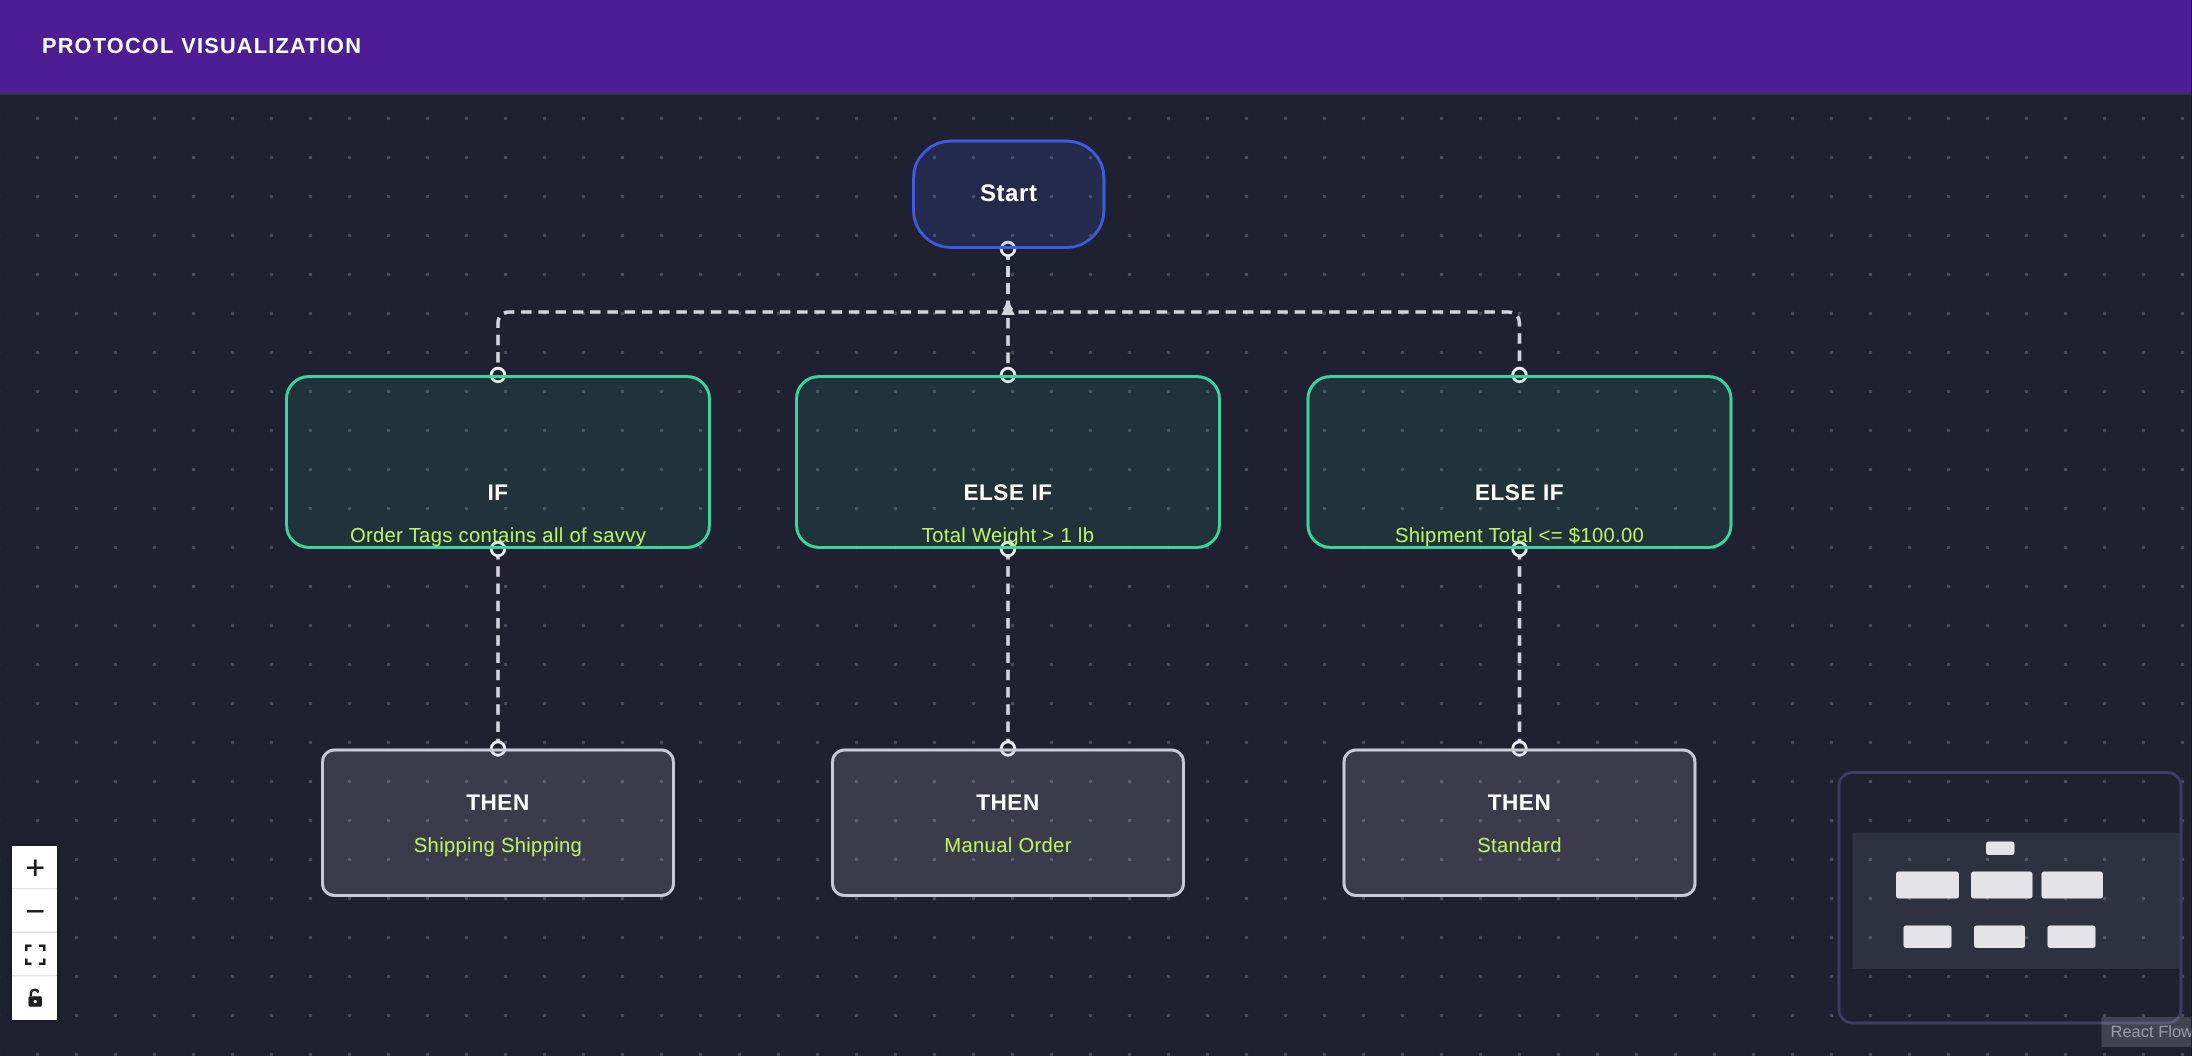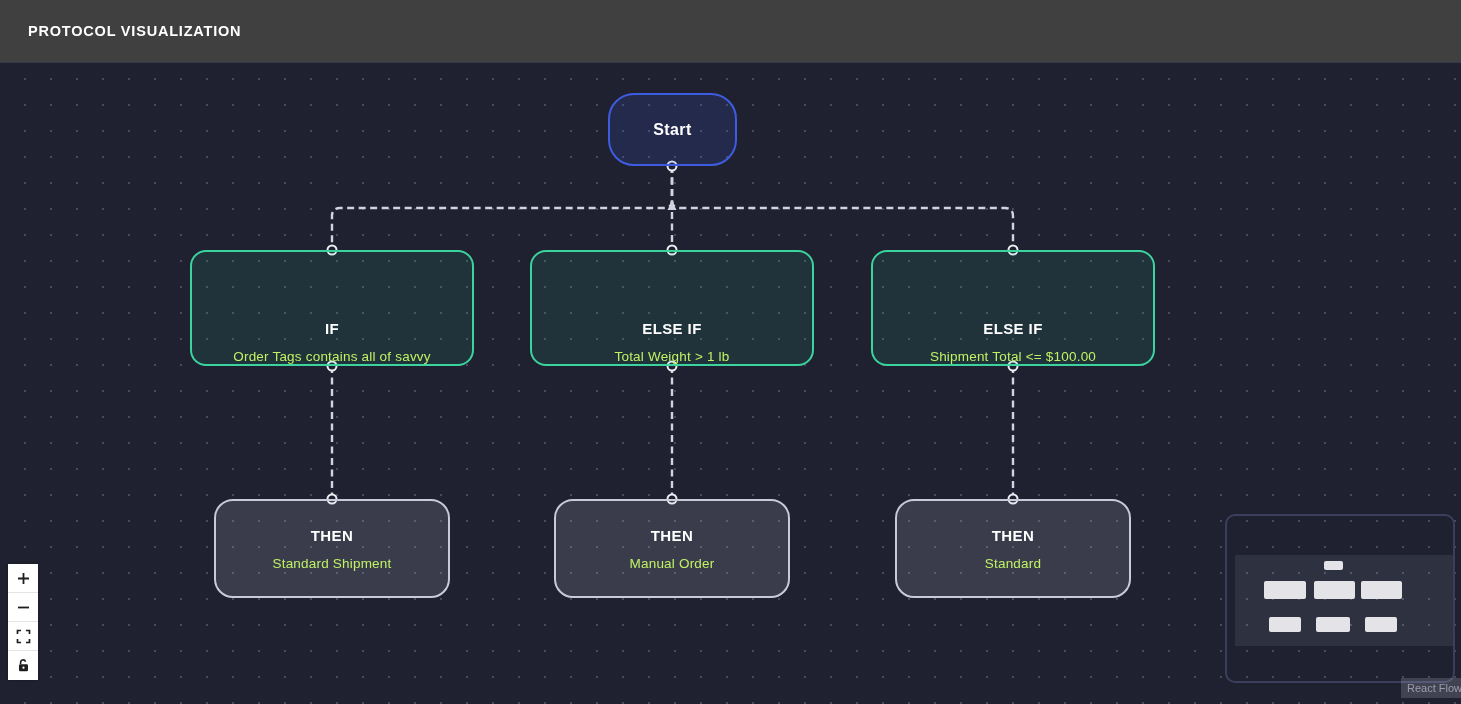--- a/index.html
+++ b/index.html
@@ -6,21 +6,21 @@
   *{box-sizing:border-box;}
   .app{
     position:relative;width:1461px;height:704px;overflow:hidden;
     background:#1f2130;
     font-family:"Liberation Sans", sans-serif;
     color:#fff;
   }
   
   .header{
     position:absolute;left:0;top:0;width:100%;height:63px;
-    background:#404040;border-bottom:1px solid #363848;
+    background:#4c1d95;border-bottom:1px solid #363848;
     display:flex;align-items:center;padding-left:28px;z-index:30;
   }
   .header-title{
     font-size:14.5px;font-weight:700;letter-spacing:0.8px;color:#ffffff;
   }
   
   .canvas{
     position:absolute;left:0;top:63px;width:1461px;height:641px;
     background-color:#1f2130;
     background-image:radial-gradient(circle, #484a5c 1.1px, transparent 1.4px);
@@ -43,21 +43,21 @@
     left:608px;top:93px;width:129px;height:73px;border-radius:26px;
     border:2.5px solid #3e5ce0;background:rgba(62,92,224,0.16);
   }
   .node-start .node-title{font-size:16px;}
   .node-condition{
     width:284px;height:116px;top:250px;border-radius:16px;
     border:2px solid #3bd49e;background:rgba(52,205,152,0.10);justify-content:flex-end;
   }
   .cond-0{left:190px;} .cond-1{left:530px;} .cond-2{left:871px;}
   .node-action{
-    width:236px;height:99px;top:499px;border-radius:19px;
+    width:236px;height:99px;top:499px;border-radius:9px;
     border:2px solid #c9cad8;background:rgba(202,204,222,0.16);
   }
   .act-0{left:214px;} .act-1{left:554px;} .act-2{left:895px;}
   
   .controls{
     position:absolute;left:8px;top:564px;width:30px;z-index:20;
     background:#ffffff;border-radius:3px;box-shadow:0 0 2px 1px rgba(0,0,0,0.18);
     display:flex;flex-direction:column;
   }
   .ctrl-btn{
@@ -133,21 +133,21 @@
     <div class="node-title">ELSE IF</div>
     <div class="node-subtitle">Total Weight &gt; 1 lb</div>
   </div>
   <div class="node node-condition cond-2">
     <div class="node-title">ELSE IF</div>
     <div class="node-subtitle">Shipment Total &lt;= $100.00</div>
   </div>
 
   <div class="node node-action act-0">
     <div class="node-title">THEN</div>
-    <div class="node-subtitle">Standard Shipment</div>
+    <div class="node-subtitle">Shipping Shipping</div>
   </div>
   <div class="node node-action act-1">
     <div class="node-title">THEN</div>
     <div class="node-subtitle">Manual Order</div>
   </div>
   <div class="node node-action act-2">
     <div class="node-title">THEN</div>
     <div class="node-subtitle">Standard</div>
   </div>
 

